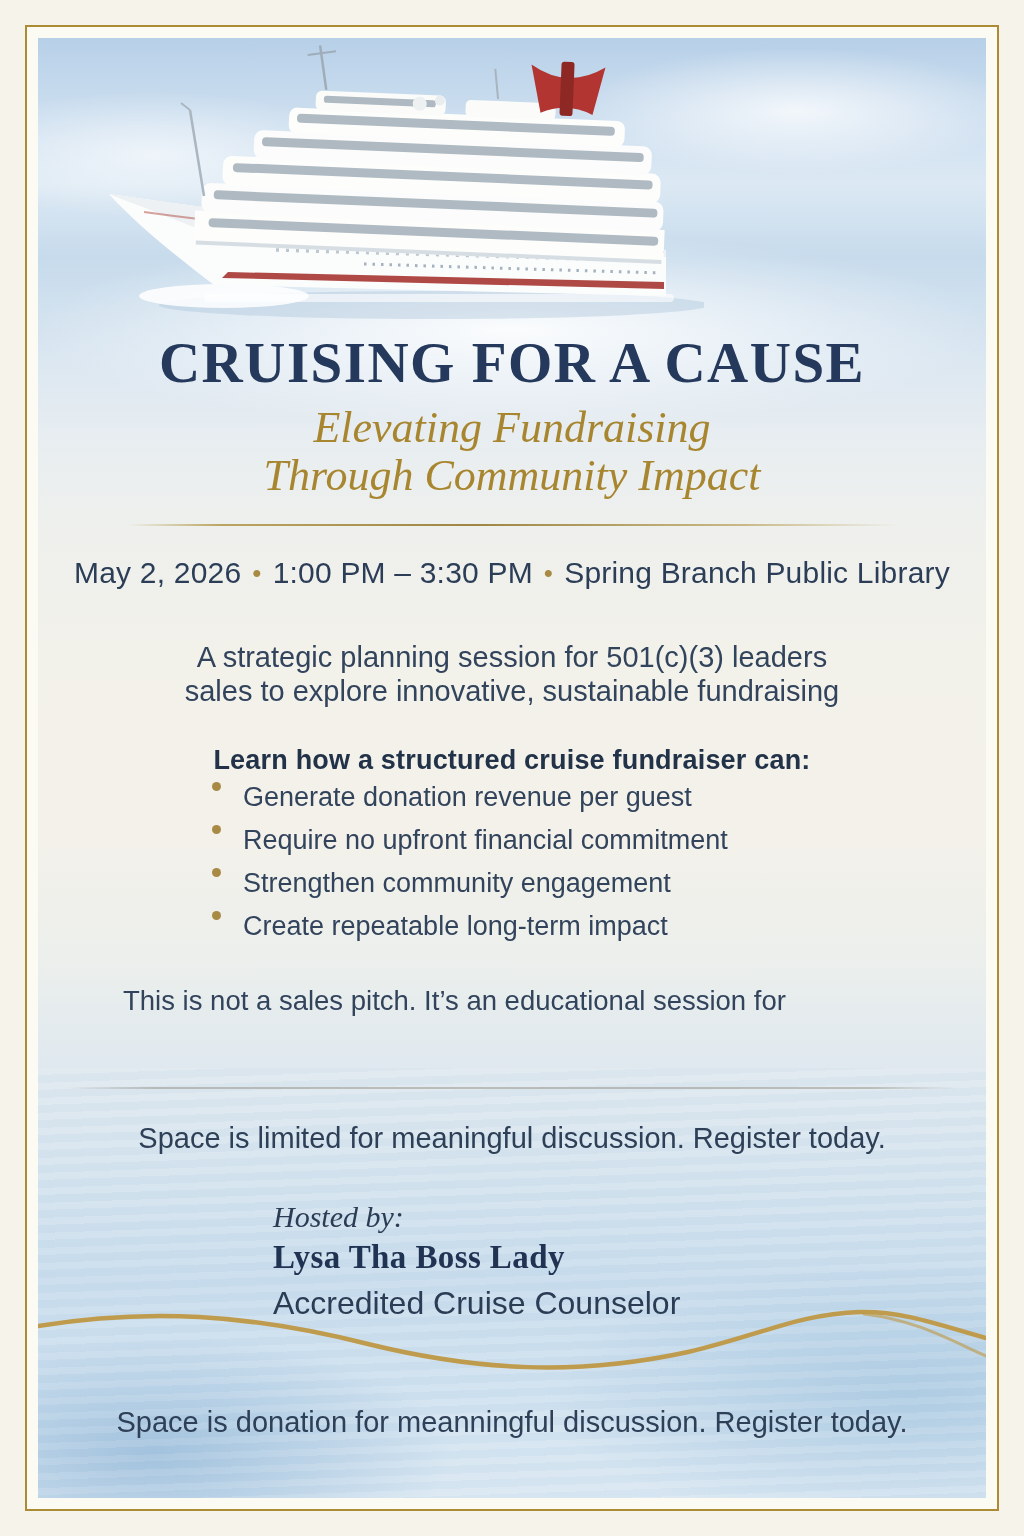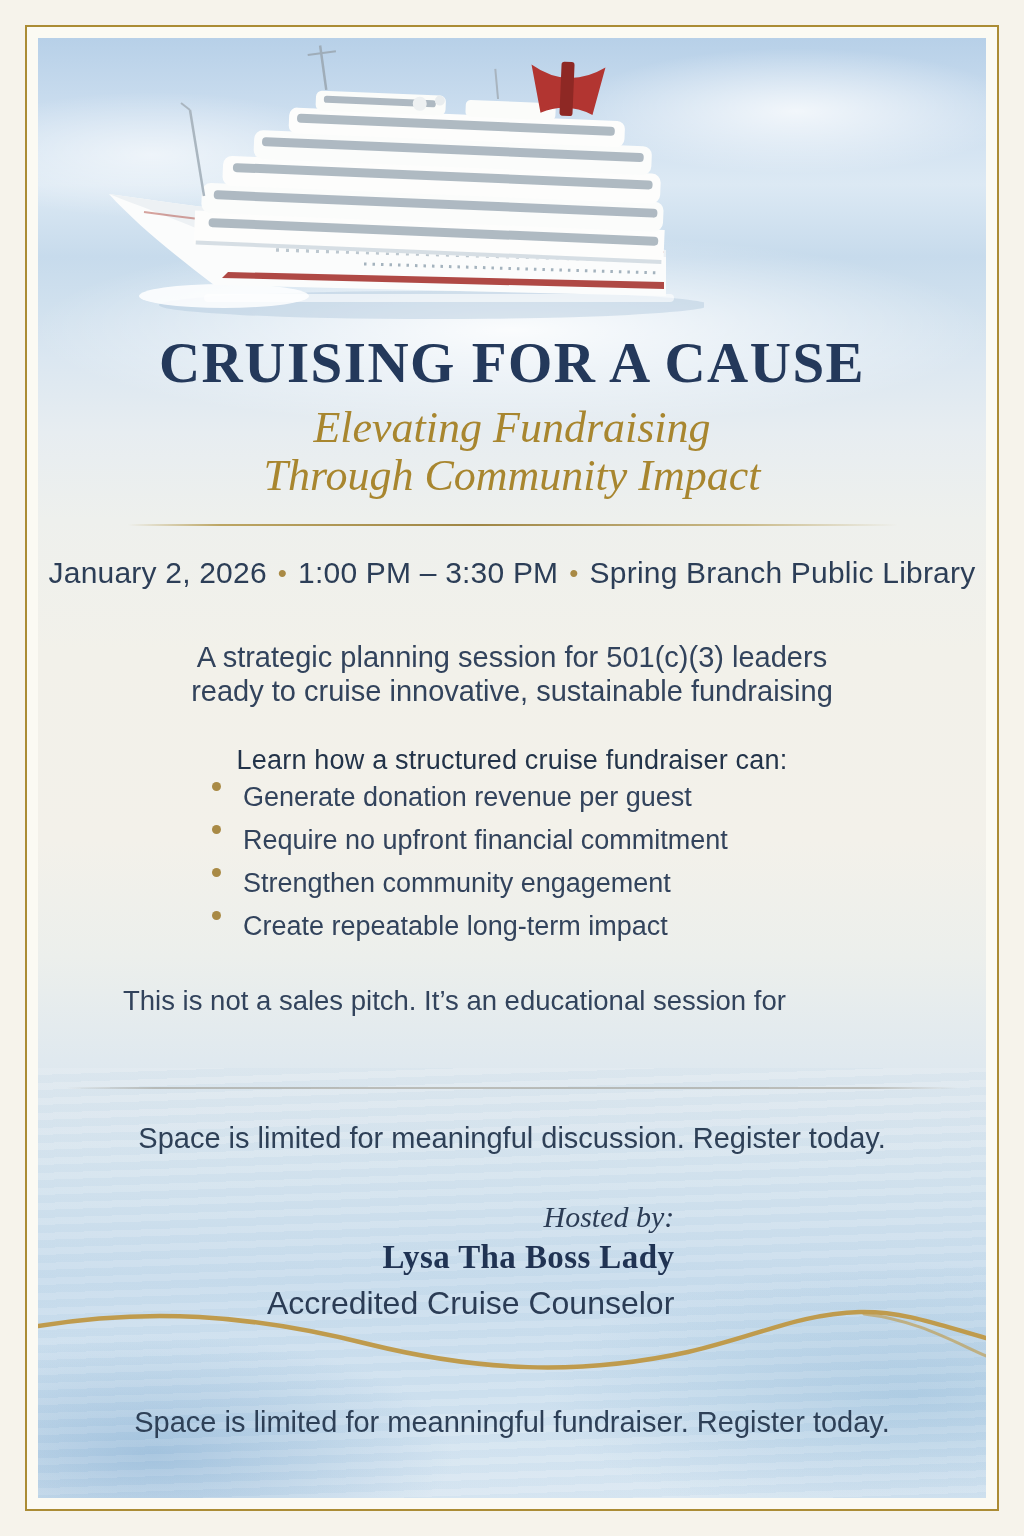--- a/index.html
+++ b/index.html
@@ -57,21 +57,21 @@
     font-size:30px; color:#2c3e57; letter-spacing:.2px;
   }
   .date-line .sep { color:#a98a45; margin:0 11px; font-size:26px; vertical-align:1px; }
 
   .intro {
     left:0; right:0; top:640px; text-align:center;
     font-size:29px; line-height:1.18; color:#32435c;
   }
   .list-heading {
     left:0; right:0; top:745px; text-align:center;
-    font-size:27px; font-weight:400; color:#223349; letter-spacing:.2px;
+    font-size:27px; font-weight:700; color:#223349; letter-spacing:.2px;
   }
   .bullets { left:212px; top:782px; }
   .bullet-row { display:flex; align-items:flex-start; height:43px; }
   .bullet-dot {
     width:9px; height:9px; border-radius:50%;
     background:#a98a45; margin-right:22px; flex:0 0 auto;
   }
   .bullet-text { font-size:27px; color:#32435c; }
 
   .note {
@@ -86,21 +86,21 @@
   .cta-top {
     left:0; right:0; top:1122px; text-align:center;
     font-size:29px; color:#2e4057;
   }
   .cta-bottom {
     left:0; right:0; top:1406px; text-align:center;
     font-size:29px; color:#2e4057;
   }
   .cta-em { font-weight:400; }
 
-  .host-block { left:267px; top:1200px; text-align:right; }
+  .host-block { left:273px; top:1200px; text-align:left; }
   .host-label {
     font-family:"Liberation Serif", serif; font-style:italic;
     font-size:30px; color:#2b3c55; margin-bottom:5px;
   }
   .host-name {
     font-family:"Liberation Serif", serif; font-weight:700;
     font-size:33px; color:#203353; letter-spacing:.4px; margin-bottom:9px;
   }
   .host-title { font-size:32px; color:#2b3c55; }
 
@@ -157,26 +157,26 @@
   <h1 class="abs title">CRUISING FOR A CAUSE</h1>
 
   <div class="abs subtitle">
     <div>Elevating Fundraising</div>
     <div>Through Community Impact</div>
   </div>
 
   <div class="abs divider-gold"></div>
 
   <div class="abs date-line">
-    <span>January 2, 2026</span><span class="sep">•</span><span>1:00 PM – 3:30 PM</span><span class="sep">•</span><span>Spring Branch Public Library</span>
+    <span>May 2, 2026</span><span class="sep">•</span><span>1:00 PM – 3:30 PM</span><span class="sep">•</span><span>Spring Branch Public Library</span>
   </div>
 
   <div class="abs intro">
     <div>A strategic planning session for 501(c)(3) leaders</div>
-    <div>ready to cruise innovative, sustainable fundraising</div>
+    <div>sales to explore innovative, sustainable fundraising</div>
   </div>
 
   <div class="abs list-heading">Learn how a structured cruise fundraiser can:</div>
 
   <div class="abs bullets">
     <div class="bullet-row">
       <span class="bullet-dot"></span>
       <span class="bullet-text">Generate donation revenue per guest</span>
     </div>
     <div class="bullet-row">
@@ -209,16 +209,16 @@
     <div class="host-name">Lysa Tha Boss Lady</div>
     <div class="host-title">Accredited Cruise Counselor</div>
   </div>
 
   <svg class="abs wave" viewBox="0 0 948 90" aria-hidden="true">
     <path d="M0,26 C110,8 210,14 330,44 C440,71 540,76 650,52 C720,36 760,14 822,12 C868,11 910,28 948,38" stroke="#bf9b4d" stroke-width="4.5" fill="none" stroke-linecap="round"></path>
     <path d="M826,14 C878,20 912,40 948,56" stroke="#bf9b4d" stroke-width="3" fill="none" opacity="0.65" stroke-linecap="round"></path>
   </svg>
 
   <div class="abs cta-bottom">
-    <span>Space is limited for meanningful fundraiser.</span>
+    <span>Space is donation for meanningful discussion.</span>
     <span class="cta-em">Register today.</span>
   </div>
 </div>
 
 </body></html>

